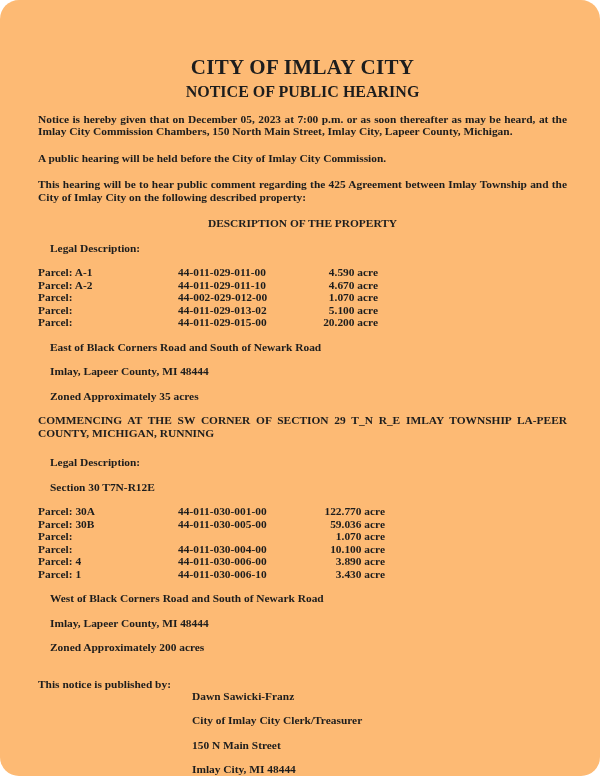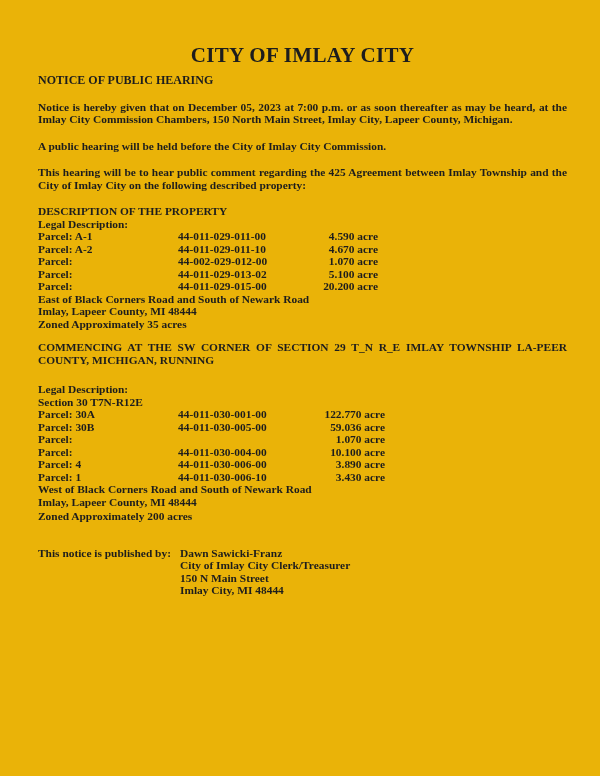--- a/index.html
+++ b/index.html
@@ -1,46 +1,49 @@
 <!DOCTYPE html>
 <html><head>
 <meta charset="utf-8">
 <style>
   html, body { margin:0; padding:0; background:#ffffff; }
   .page {
     position: relative;
     width: 600px;
     height: 776px;
-    background: #eab308;
+    background: #fdba74;
     box-sizing: border-box;
-    padding: 44px 33px 0 38px;
+    padding: 56px 33px 0 38px;
     font-family: "Liberation Serif", "DejaVu Serif", serif;
     font-weight: bold;
     color: #1d1d1d;
     font-size: 11.4px;
     line-height: 12.5px;
     overflow: hidden;
+    border-radius: 19px;
   }
   .doc-title {
     margin: 0;
     text-align: center;
     font-size: 21px;
     line-height: 22px;
     letter-spacing: 0.3px;
   }
   .doc-subtitle {
     margin-top: 8px;
-    font-size: 12px;
+    text-align: center;
+    font-size: 16px;
   }
   .para { margin: 14px 0 0 0; }
   .justify { text-align: justify; }
   .section-heading {
     margin-top: 14px;
+    text-align: center;
   }
-  .line { margin: 0; }
+  .line { margin: 12px; }
   .parcel-table { width: 340px; }
   .parcel-row {
     display: grid;
     grid-template-columns: 140px 1fr auto;
   }
   .parcel-acreage { text-align: right; }
   .t2 { width: 347px; }
   .commencing { margin-top: 11px; }
   .gap-before { margin-top: 17px; }
   .zoning-200 { margin-top: 2px; }

